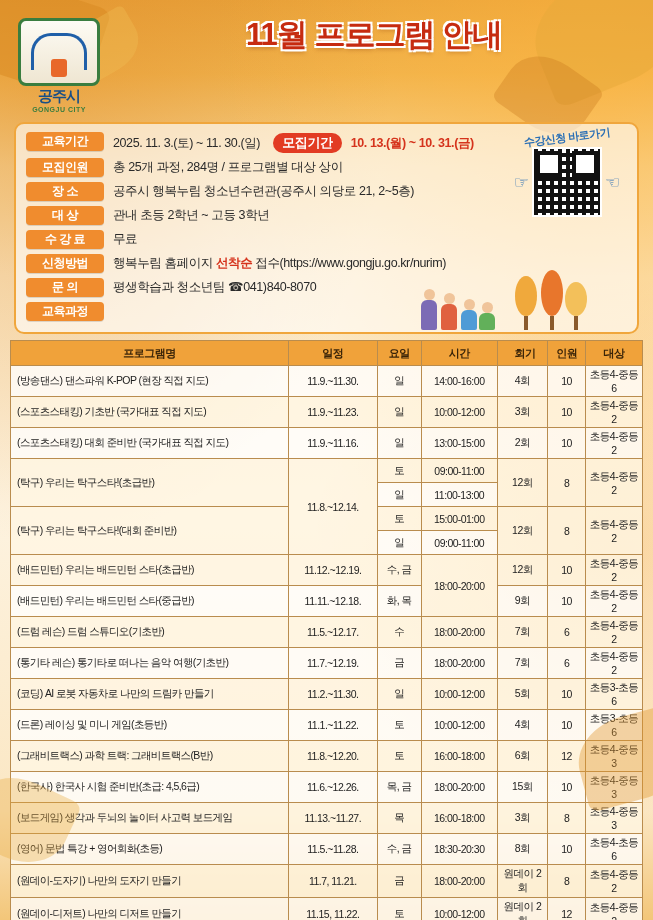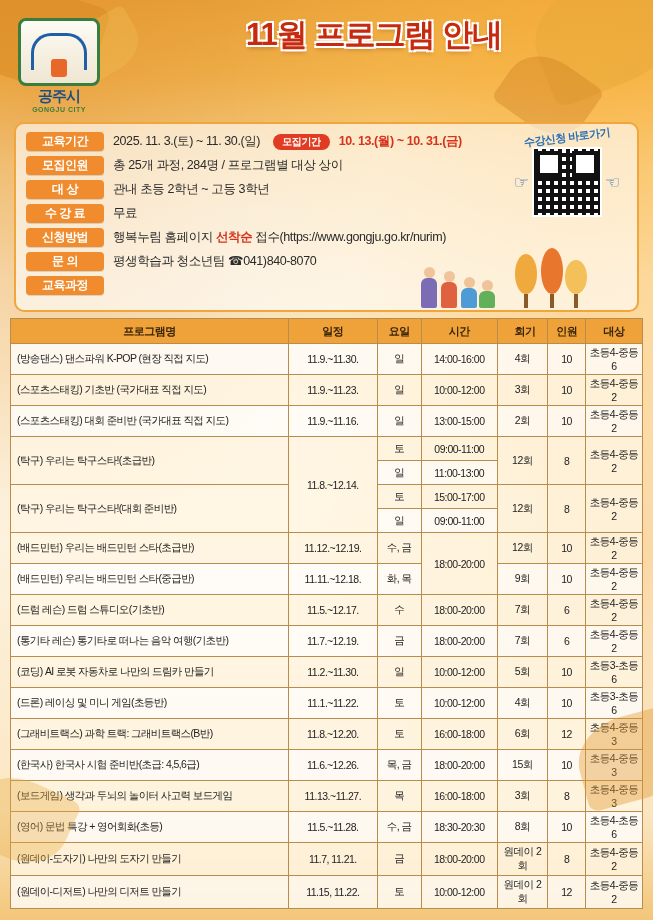--- a/index.html
+++ b/index.html
@@ -76,21 +76,21 @@
   .irow{display:flex;align-items:flex-start;margin-bottom:5px;font-size:12.5px;color:#2a2a2a;}
   .ilabel{
     flex:0 0 78px;height:19px;line-height:19px;text-align:center;
     background:#f08c2e;color:#fff;font-weight:bold;font-size:12px;
     border-radius:4px;letter-spacing:-0.5px;
     box-shadow:0 1px 0 rgba(0,0,0,.12);
   }
   .ival{margin-left:9px;padding-top:1px;letter-spacing:-0.4px;}
   .pill-red{
     display:inline-block;background:#e23b23;color:#fff;font-weight:bold;
-    border-radius:10px;padding:1px 9px;font-size:10px;margin:0 6px 0 10px;
+    border-radius:10px;padding:1px 9px;font-size:13px;margin:0 6px 0 10px;
   }
   .red{color:#d5331c;font-weight:bold;}
 
   
   .qr-wrap{position:absolute;right:10px;top:6px;width:120px;text-align:center;}
   .qr-label{
     font-size:11px;font-weight:bold;color:#2b6fb5;
     transform:rotate(-7deg);margin-bottom:2px;letter-spacing:-0.5px;
   }
   .qr-row{display:flex;align-items:center;justify-content:center;gap:3px;}
@@ -178,20 +178,24 @@
         <span class="pill-red">모집기간</span>
         <span class="red">10. 13.(월) ~ 10. 31.(금)</span>
       </div>
     </div>
 
     <div class="irow">
       <div class="ilabel">모집인원</div>
       <div class="ival">총 25개 과정, 284명 / 프로그램별 대상 상이</div>
     </div>
 
+    <div class="irow">
+      <div class="ilabel">장    소</div>
+      <div class="ival">공주시 행복누림 청소년수련관(공주시 의당로 21, 2~5층)</div>
+    </div>
 
     <div class="irow">
       <div class="ilabel">대    상</div>
       <div class="ival">관내 초등 2학년 ~ 고등 3학년</div>
     </div>
 
     <div class="irow">
       <div class="ilabel">수 강 료</div>
       <div class="ival">무료</div>
     </div>
@@ -306,21 +310,21 @@
             <td class="c" rowspan="2">8</td>
             <td class="c" rowspan="2">초등4-중등2</td>
           </tr>
           <tr>
             <td class="c">일</td>
             <td class="c">11:00-13:00</td>
           </tr>
           <tr>
             <td class="name" rowspan="2">(탁구) 우리는 탁구스타!(대회 준비반)</td>
             <td class="c">토</td>
-            <td class="c">15:00-17:00</td>
+            <td class="c">15:00-01:00</td>
             <td class="c" rowspan="2">12회</td>
             <td class="c" rowspan="2">8</td>
             <td class="c" rowspan="2">초등4-중등2</td>
           </tr>
           <tr>
             <td class="c">일</td>
             <td class="c">09:00-11:00</td>
           </tr>
           <tr>
             <td class="name">(배드민턴) 우리는 배드민턴 스타(초급반)</td>

